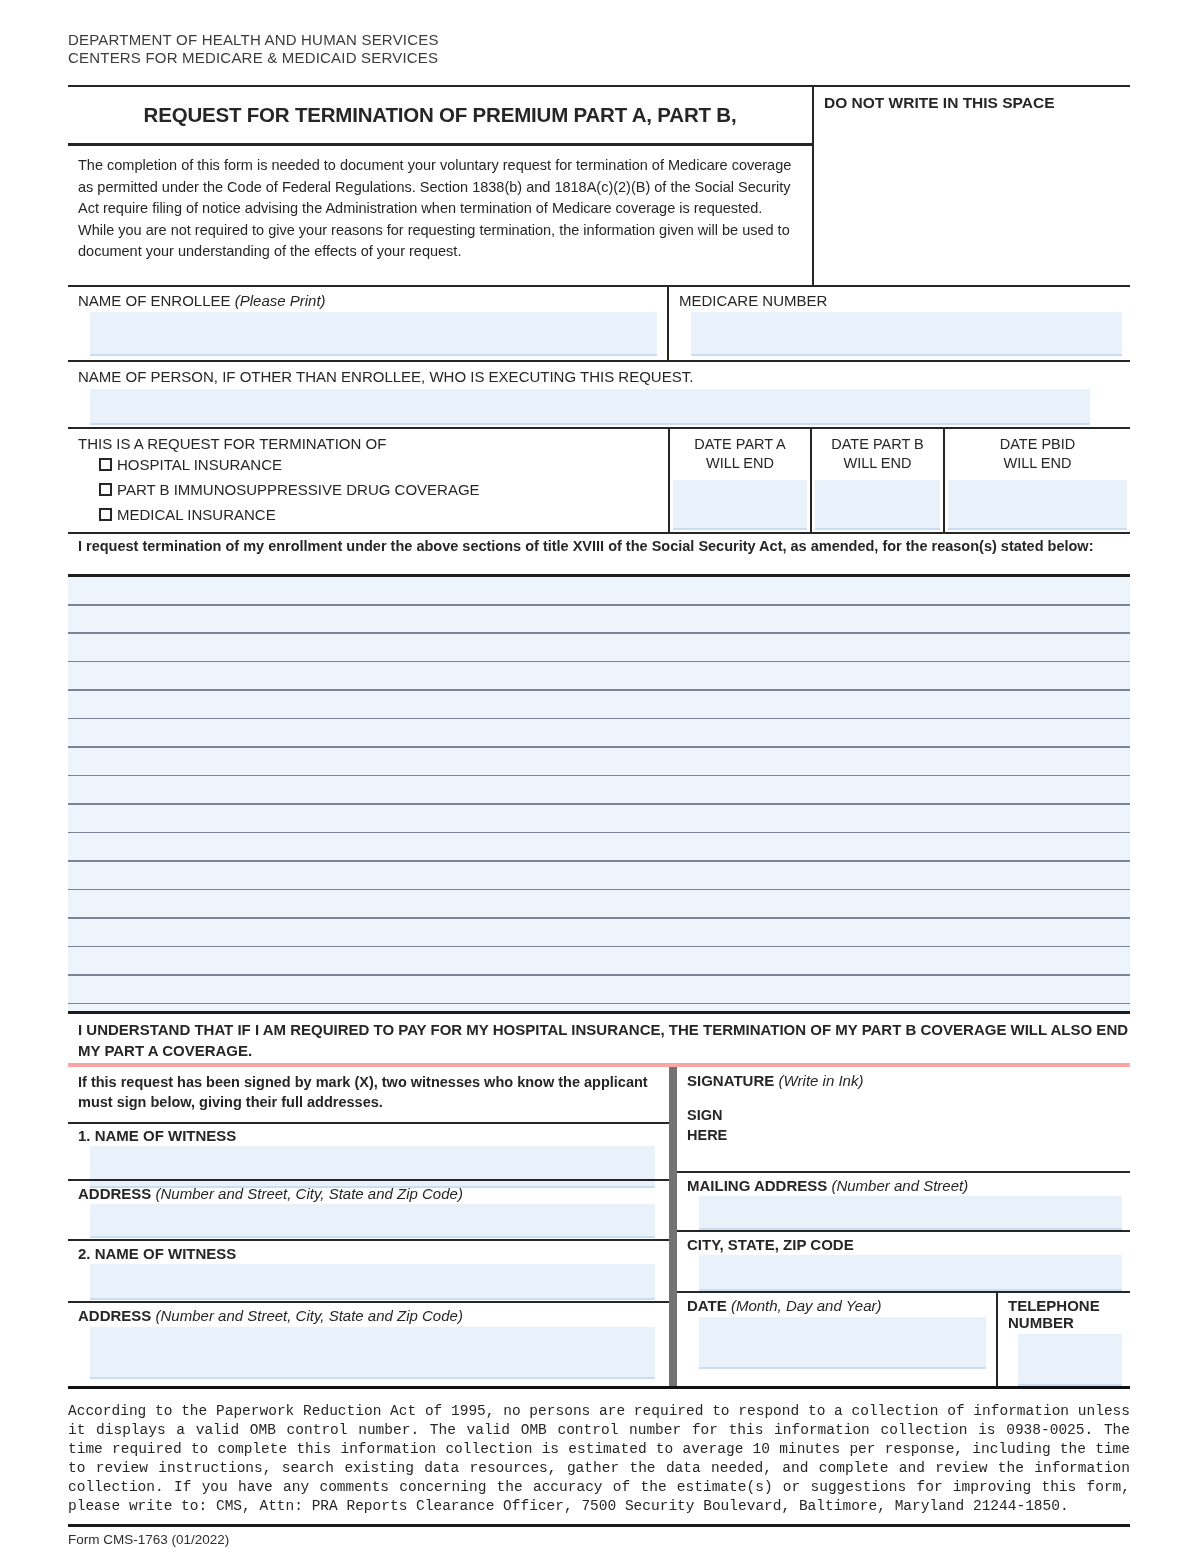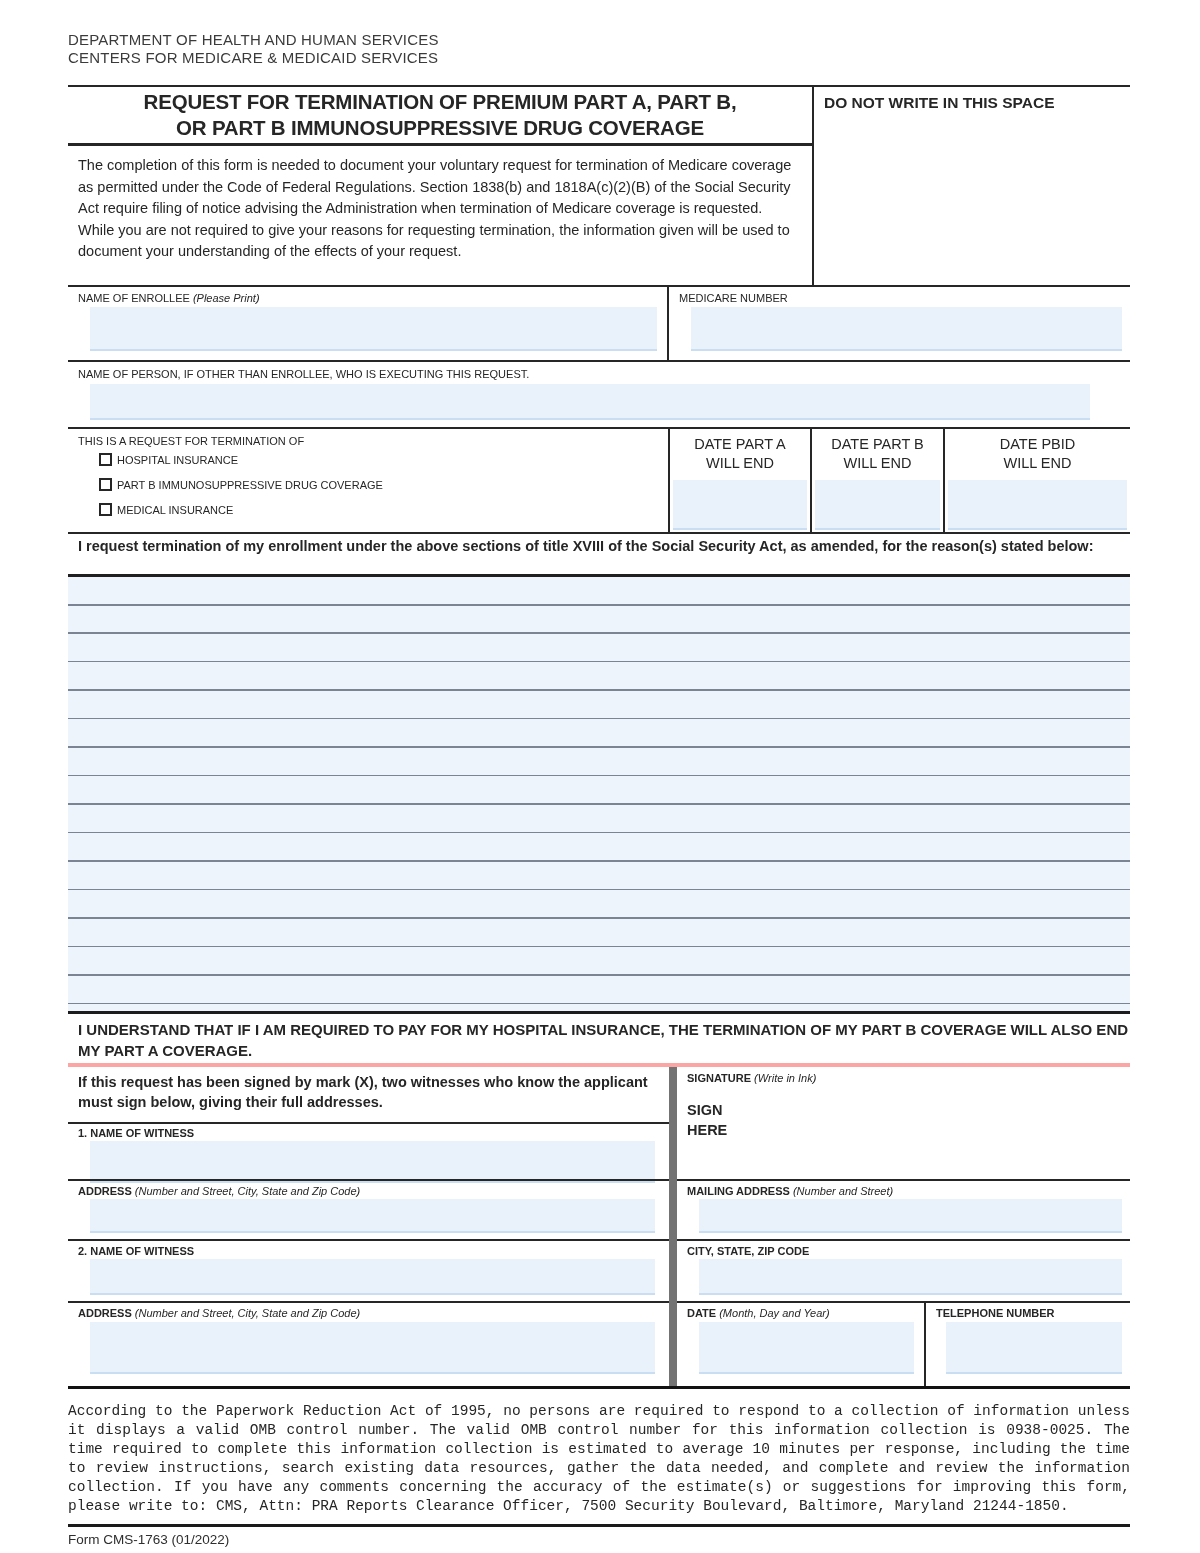--- a/index.html
+++ b/index.html
@@ -22,21 +22,21 @@
   .rowA-left { width: 744px; display: flex; flex-direction: column; }
   .title-cell {
     height: 59px; border-bottom: 3px solid #262626;
     display: flex; flex-direction: column; justify-content: center; align-items: center;
     font-weight: bold; font-size: 20.5px; line-height: 26px; letter-spacing: -.2px;
   }
   .intro-cell { flex: 1; padding: 9px 16px 0 10px; font-size: 14.5px; line-height: 21.5px; }
   .rowA-right { flex: 1; border-left: 2px solid #262626; padding: 7px 0 4px 10px; font-weight: bold; font-size: 15.5px; }
 
   
-  .lbl { font-size: 11px; }
+  .lbl { font-size: 15px; }
   .lbl b { font-weight: bold; }
   .hint { font-style: italic; }
   .field {
     background: #e9f1fb; border-bottom: 2px solid #c9def2;
   }
 
   
   .rowB { display: flex; height: 75px; border-bottom: 2px solid #262626; }
   .rowB-left { width: 601px; border-right: 2px solid #262626; padding: 5px 0 0 10px; }
   .rowB-left .field { margin: 3px 10px 0 12px; height: 44px; }
@@ -86,21 +86,21 @@
   .w-r4 .field { margin: 2px 14px 0 12px; height: 36px; }
   .w-r5 { flex: 1; border-top: 2px solid #262626; padding: 4px 0 0 10px; }
   .w-r5 .field { margin: 3px 14px 0 12px; height: 52px; }
   .sig-cell { height: 112px; padding: 5px 0 0 10px; }
   .sign-here { margin-top: 16px; font-weight: bold; font-size: 14.5px; line-height: 20px; }
   .mail-cell { height: 60px; border-top: 2px solid #262626; padding: 4px 0 0 10px; }
   .mail-cell .field { margin: 2px 8px 0 12px; height: 34px; }
   .city-cell { height: 62px; border-top: 2px solid #262626; padding: 4px 0 0 10px; }
   .city-cell .field { margin: 2px 8px 0 12px; height: 36px; }
   .bottom-cells { flex: 1; border-top: 2px solid #262626; display: flex; }
-  .date-cell { width: 247px; padding: 4px 0 0 10px; }
+  .date-cell { width: 319px; padding: 4px 0 0 10px; }
   .date-cell .field { margin: 3px 10px 0 12px; height: 52px; }
   .tel-cell { flex: 1; border-left: 2px solid #262626; padding: 4px 0 0 10px; }
   .tel-cell .field { margin: 3px 8px 0 10px; height: 52px; }
 
   
   .pra { margin-top: 13px; font-size: 14.5px; line-height: 19px; text-align: justify; font-family: Liberation Mono, monospace; }
   .endline { border-top: 3px solid #1a1a1a; margin-top: 8px; }
   .formfooter { margin-top: 5px; font-size: 13.5px; color: #2e2e2e; }
 </style>
 </head>
@@ -112,21 +112,20 @@
     <div>DEPARTMENT OF HEALTH AND HUMAN SERVICES</div>
     <div>CENTERS FOR MEDICARE &amp; MEDICAID SERVICES</div>
   </div>
 
   <div class="formbox">
 
     <div class="rowA">
       <div class="rowA-left">
         <div class="title-cell">
           <div>REQUEST FOR TERMINATION OF PREMIUM PART A, PART B,</div>
-          <div>OR PART B IMMUNOSUPPRESSIVE DRUG COVERAGE</div>
         </div>
         <div class="intro-cell">The completion of this form is needed to document your voluntary request for termination of Medicare coverage as permitted under the Code of Federal Regulations. Section 1838(b) and 1818A(c)(2)(B) of the Social Security Act require filing of notice advising the Administration when termination of Medicare coverage is requested. While you are not required to give your reasons for requesting termination, the information given will be used to document your understanding of the effects of your request.</div>
       </div>
       <div class="rowA-right">
         <span>DO NOT WRITE IN THIS SPACE</span>
       </div>
     </div>
 
     <div class="rowB">
       <div class="rowB-left">

